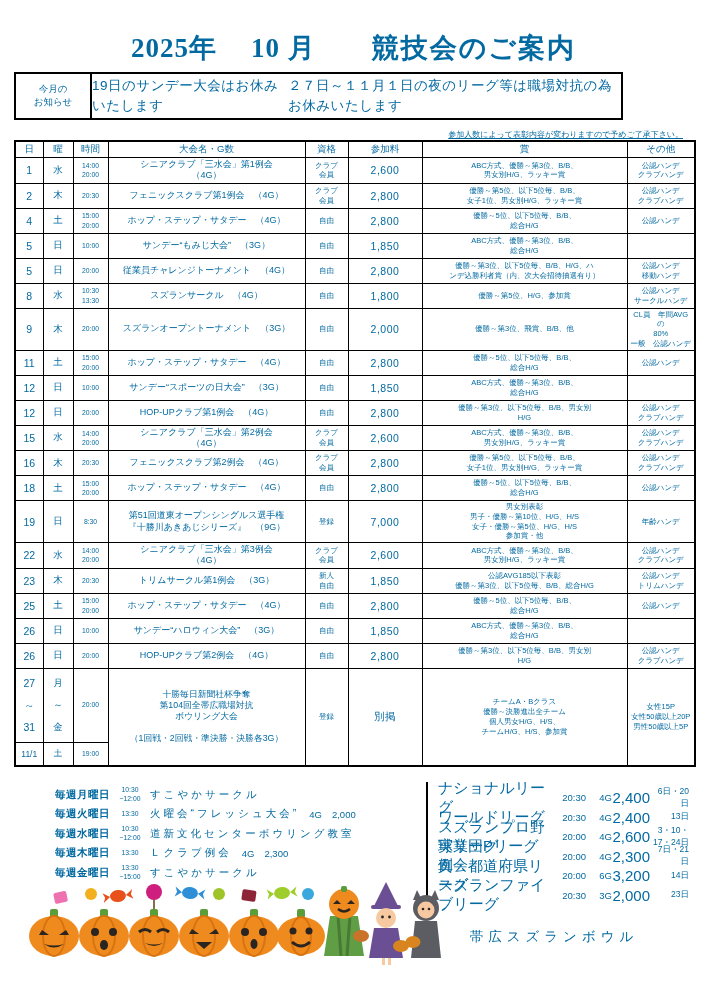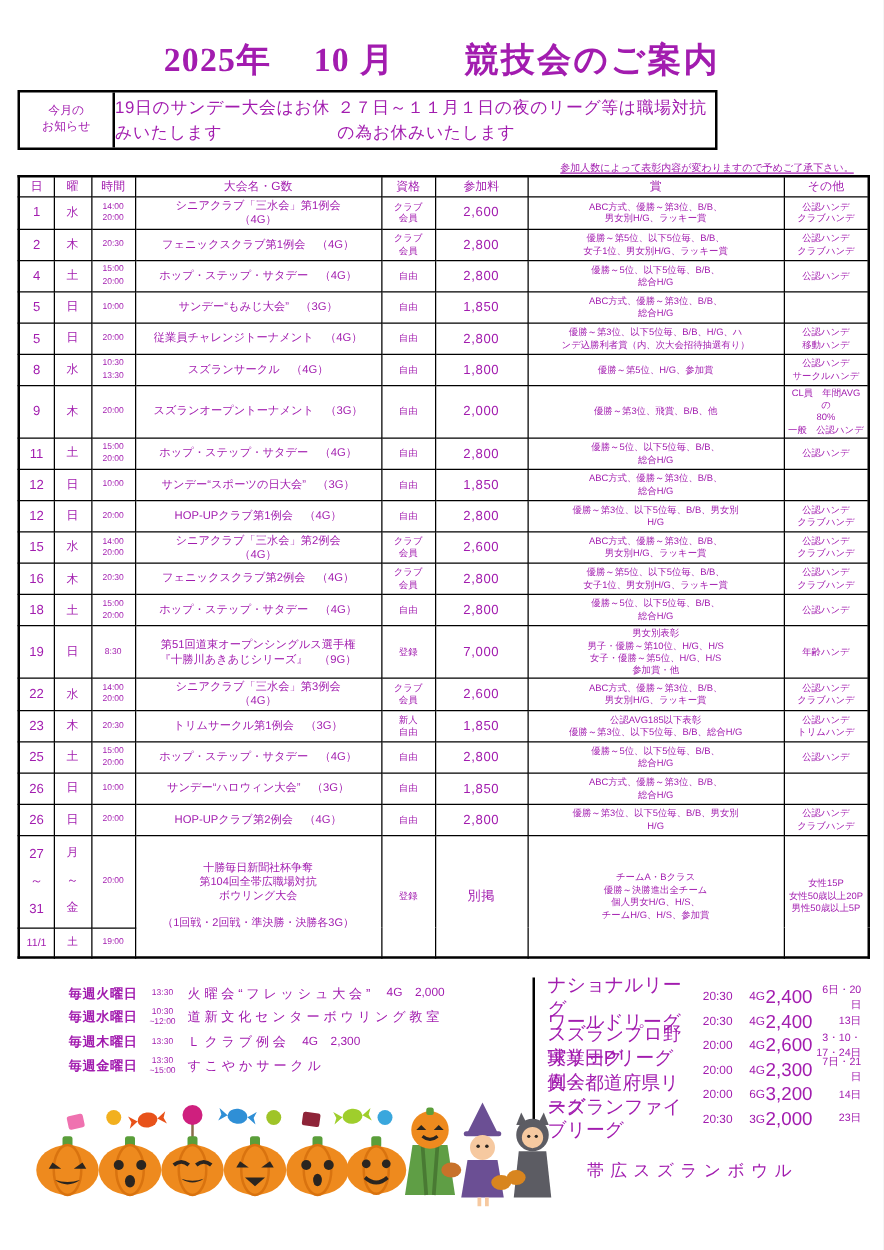--- a/index.html
+++ b/index.html
@@ -1,34 +1,34 @@
 <!DOCTYPE html>
 <html><head>
 <meta charset="utf-8">
 <style>
   * { margin:0; padding:0; box-sizing:border-box; }
   html,body { background:#e8e8e8; }
   .page {
     position:relative; width:707px; height:1000px; margin:0 auto;
-    background:#ffffff; color:#a21caf; overflow:hidden;
+    background:#ffffff; color:#0369a1; overflow:hidden;
     font-family:"Liberation Sans","DejaVu Sans",sans-serif;
   }
   
   .title {
     margin-top:30px; text-align:center;
     font-family:"Liberation Serif","DejaVu Serif",serif;
     font-weight:bold; font-size:27px; letter-spacing:1px;
     display:flex; justify-content:center; align-items:baseline;
   }
   .title .t-year { margin-right:34px; }
   .title .t-month { margin-right:56px; }
   .title .t-head { font-family:"Liberation Sans","DejaVu Sans",sans-serif; letter-spacing:2px; }
   
   .notice {
-    position:absolute; left:14px; top:72px; width:560px; height:48px;
+    position:absolute; left:14px; top:72px; width:609px; height:48px;
     border:2px solid #000; display:flex;
   }
   .notice-label {
     width:76px; border-right:2px solid #000; display:flex; align-items:center; justify-content:center;
     font-size:9.5px; text-align:center; white-space:pre-line; line-height:1.35;
   }
   .notice-body {
     flex:1; display:flex; flex-direction:row; justify-content:center; align-items:center;
     font-size:13.5px; line-height:1.45; letter-spacing:0.5px;
   }
@@ -397,20 +397,28 @@
           <td class="c-day">11/1</td>
           <td class="c-wd">土</td>
           <td class="c-time">19:00</td>
         </tr>
       </tbody>
   </table>
 
   <div class="bottom">
     <div class="weekly" id="weekly">
         <div class="wk-row">
+          <span class="wk-label">毎週月曜日</span>
+          <span class="wk-time">10:30
+~12:00</span>
+          <span class="wk-name">すこやかサークル</span>
+          <span class="wk-games"></span>
+          <span class="wk-fee"></span>
+        </div>
+        <div class="wk-row">
           <span class="wk-label">毎週火曜日</span>
           <span class="wk-time">13:30</span>
           <span class="wk-name">火曜会“フレッシュ大会”</span>
           <span class="wk-games">4G</span>
           <span class="wk-fee">2,000</span>
         </div>
         <div class="wk-row">
           <span class="wk-label">毎週水曜日</span>
           <span class="wk-time">10:30
 ~12:00</span>

